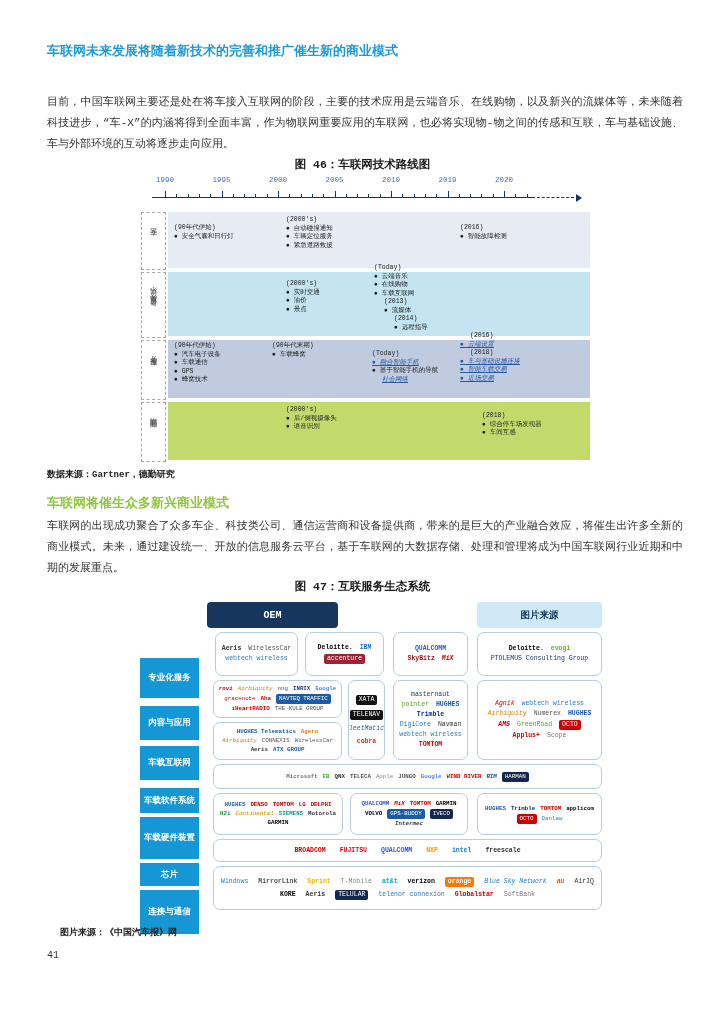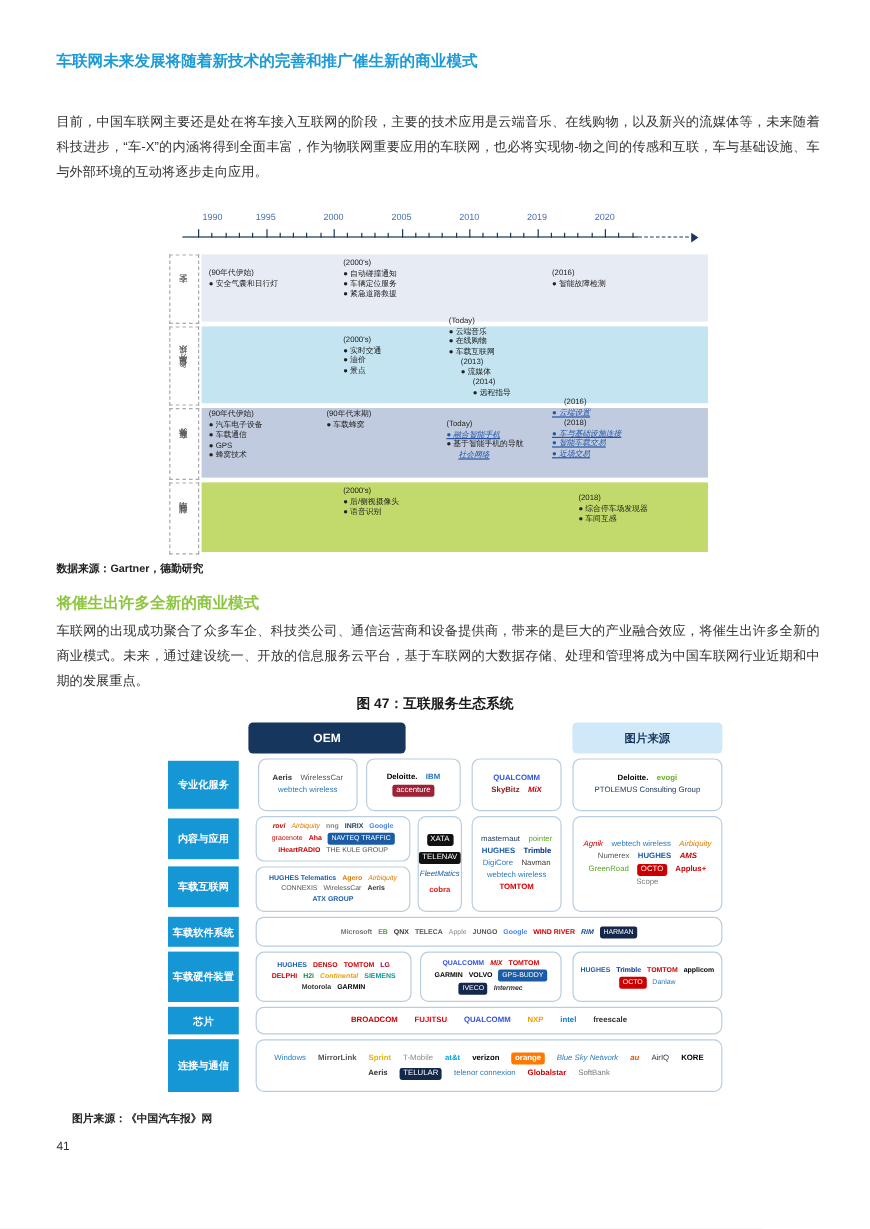--- a/index.html
+++ b/index.html
@@ -1,17 +1,17 @@
 <!DOCTYPE html>
 <html><head>
 <meta charset="utf-8">
 <style>
   html,body{margin:0;padding:0;background:#e9e9e9;}
   .page{position:relative;width:725px;height:1024px;background:#fff;margin:0 auto;
-        font-family:Liberation Sans, sans-serif;overflow:hidden;}
+        font-family:Liberation Mono, monospace;overflow:hidden;}
   .h-blue{position:absolute;left:47px;top:42px;font-size:13px;font-weight:bold;color:#1e9bd7;}
   .h-green{position:absolute;left:47px;font-size:13px;font-weight:bold;color:#8dc63f;}
   .hg1{top:69px;} .hg2{top:494px;}
   .para{position:absolute;left:47px;width:636px;font-size:11px;line-height:21px;color:#333;margin:0;text-align:justify;}
   .para1{top:92px;} .para2{top:516px;}
   .fig-title{position:absolute;left:0;width:725px;text-align:center;font-size:11.5px;font-weight:bold;color:#1a1a1a;}
   .ft46{top:157px;} .ft47{top:579px;}
   .source{position:absolute;font-size:9px;font-weight:bold;color:#222;}
   .s46{left:47px;top:468px;} .s47{left:60px;top:926px;}
   .pagenum{position:absolute;left:47px;top:950px;font-size:10px;color:#333;}
@@ -37,41 +37,42 @@
   .tline{font-size:6.5px;line-height:8.5px;color:#222;white-space:nowrap;}
   .tlink{color:#2456a4;font-style:italic;text-decoration:underline;}
 
   
   .pill{position:absolute;top:602px;height:26px;border-radius:4px;display:flex;align-items:center;
         justify-content:center;font-weight:bold;}
   .pill-oem{left:207px;width:131px;background:#17365d;color:#fff;font-size:10px;}
   .pill-com{left:347px;width:121px;background:#8296c9;color:#fff;font-size:9.5px;}
   .pill-aft{left:477px;width:125px;background:#cfe9f8;color:#17365d;font-size:9.5px;}
   .rlabel{position:absolute;left:140px;width:59px;background:#1697d5;color:#fff;font-size:8.5px;
-          font-weight:bold;display:flex;align-items:center;justify-content:center;text-align:center;line-height:10px;}
+          font-weight:bold;display:flex;align-items:center;justify-content:center;text-align:center;line-height:10px;margin-top:24px;}
   .lbox{position:absolute;background:#fff;border:1px solid #b9cde0;border-radius:7px;
         display:flex;flex-wrap:wrap;align-items:center;justify-content:center;align-content:center;
         gap:2px 7px;padding:2px 4px;box-sizing:border-box;overflow:hidden;font-size:6.5px;}
   .lbox.vert{flex-direction:column;gap:5px 0;}
   .lbox.dense{font-size:5.8px;gap:1px 5px;}
   .chip{white-space:nowrap;color:#24496b;line-height:8px;}
 </style>
 </head>
 <body>
 
 <div class="page">
 
   <div class="h-blue">车联网未来发展将随着新技术的完善和推广催生新的商业模式</div>
   <p class="para para1">目前，中国车联网主要还是处在将车接入互联网的阶段，主要的技术应用是云端音乐、在线购物，以及新兴的流媒体等，未来随着科技进步，“车-X”的内涵将得到全面丰富，作为物联网重要应用的车联网，也必将实现物-物之间的传感和互联，车与基础设施、车与外部环境的互动将逐步走向应用。</p>
 
+  <div class="fig-title ft46">图 46：车联网技术路线图</div>
   <div class="timeline" id="timeline">
       <div class="axis" style="left: 12px; width: 380px;"></div>
       <div class="axis-dash" style="left: 392px; width: 42px;"></div>
       <div class="arrowhead" style="left: 436px;"></div>
-      <div class="yr" style="left: 17px;">1990</div>
+      <div class="yr" style="left: 5px;">1990</div>
       <div class="tick major" style="left: 25px;"></div>
       <div class="tick minor" style="left: 36.3px;"></div>
       <div class="tick minor" style="left: 47.6px;"></div>
       <div class="tick minor" style="left: 58.9px;"></div>
       <div class="tick minor" style="left: 70.2px;"></div>
       <div class="yr" style="left: 61.5px;">1995</div>
       <div class="tick major" style="left: 81.5px;"></div>
       <div class="tick minor" style="left: 92.8px;"></div>
       <div class="tick minor" style="left: 104.1px;"></div>
       <div class="tick minor" style="left: 115.4px;"></div>
@@ -188,21 +189,21 @@
       </div>
       <div class="tgroup" style="left: 314px; top: 10px;">
         <div class="tline">(2018)</div>
         <div class="tline">● 综合停车场发现器</div>
         <div class="tline">● 车间互感</div>
       </div>
     </div>
 
   <div class="source s46">数据来源：Gartner，德勤研究</div>
 
-  <div class="h-green hg2">将催生出许多全新的商业模式</div>
+  <div class="h-green hg2">车联网将催生众多新兴商业模式</div>
   <p class="para para2">车联网的出现成功聚合了众多车企、科技类公司、通信运营商和设备提供商，带来的是巨大的产业融合效应，将催生出许多全新的商业模式。未来，通过建设统一、开放的信息服务云平台，基于车联网的大数据存储、处理和管理将成为中国车联网行业近期和中期的发展重点。</p>
 
   <div class="fig-title ft47">图 47：互联服务生态系统</div>
 
   <div class="pill pill-oem">OEM</div>
   <div class="pill pill-aft">图片来源</div>
 
   <div class="rlabel" style="top:634px;height:40px;">专业化服务</div>
   <div class="rlabel" style="top:682px;height:34px;text-align:right;">内容与应用</div>
   <div class="rlabel" style="top:722px;height:34px;">车载互联网</div>

